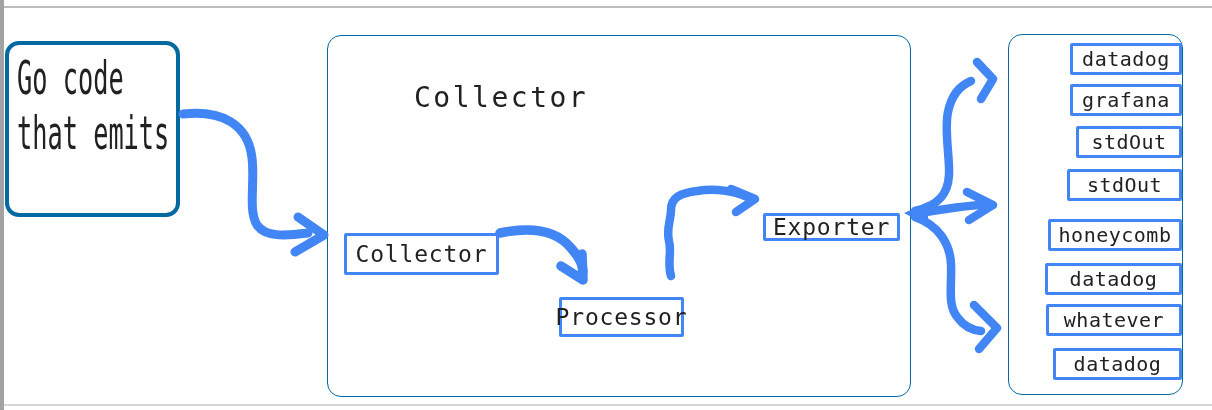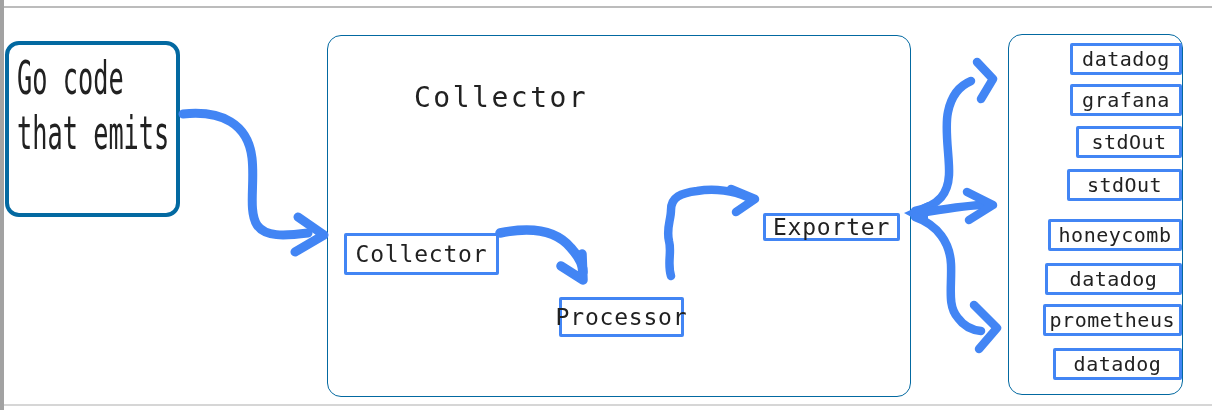--- a/index.html
+++ b/index.html
@@ -98,21 +98,21 @@
     </div>
   </div>
 
   <div class="bluebox" id="dest-box">
     <div class="dest">datadog</div>
     <div class="dest">grafana</div>
     <div class="dest">stdOut</div>
     <div class="dest">stdOut</div>
     <div class="dest">honeycomb</div>
     <div class="dest">datadog</div>
-    <div class="dest">prometheus</div>
+    <div class="dest">whatever</div>
     <div class="dest">datadog</div>
   </div>
 
   <svg id="arrows" viewBox="0 0 1212 410" xmlns="http://www.w3.org/2000/svg">
 
     <g>
       <path class="stroke" stroke-width="9" d="M 183 114 C 222 110 248 124 252 158 C 255 184 248 210 257 225 C 265 237 284 236 308 233"></path>
       <path class="stroke" stroke-width="9" d="M 298 217 L 324 235 L 295 252"></path>
     </g>
 

